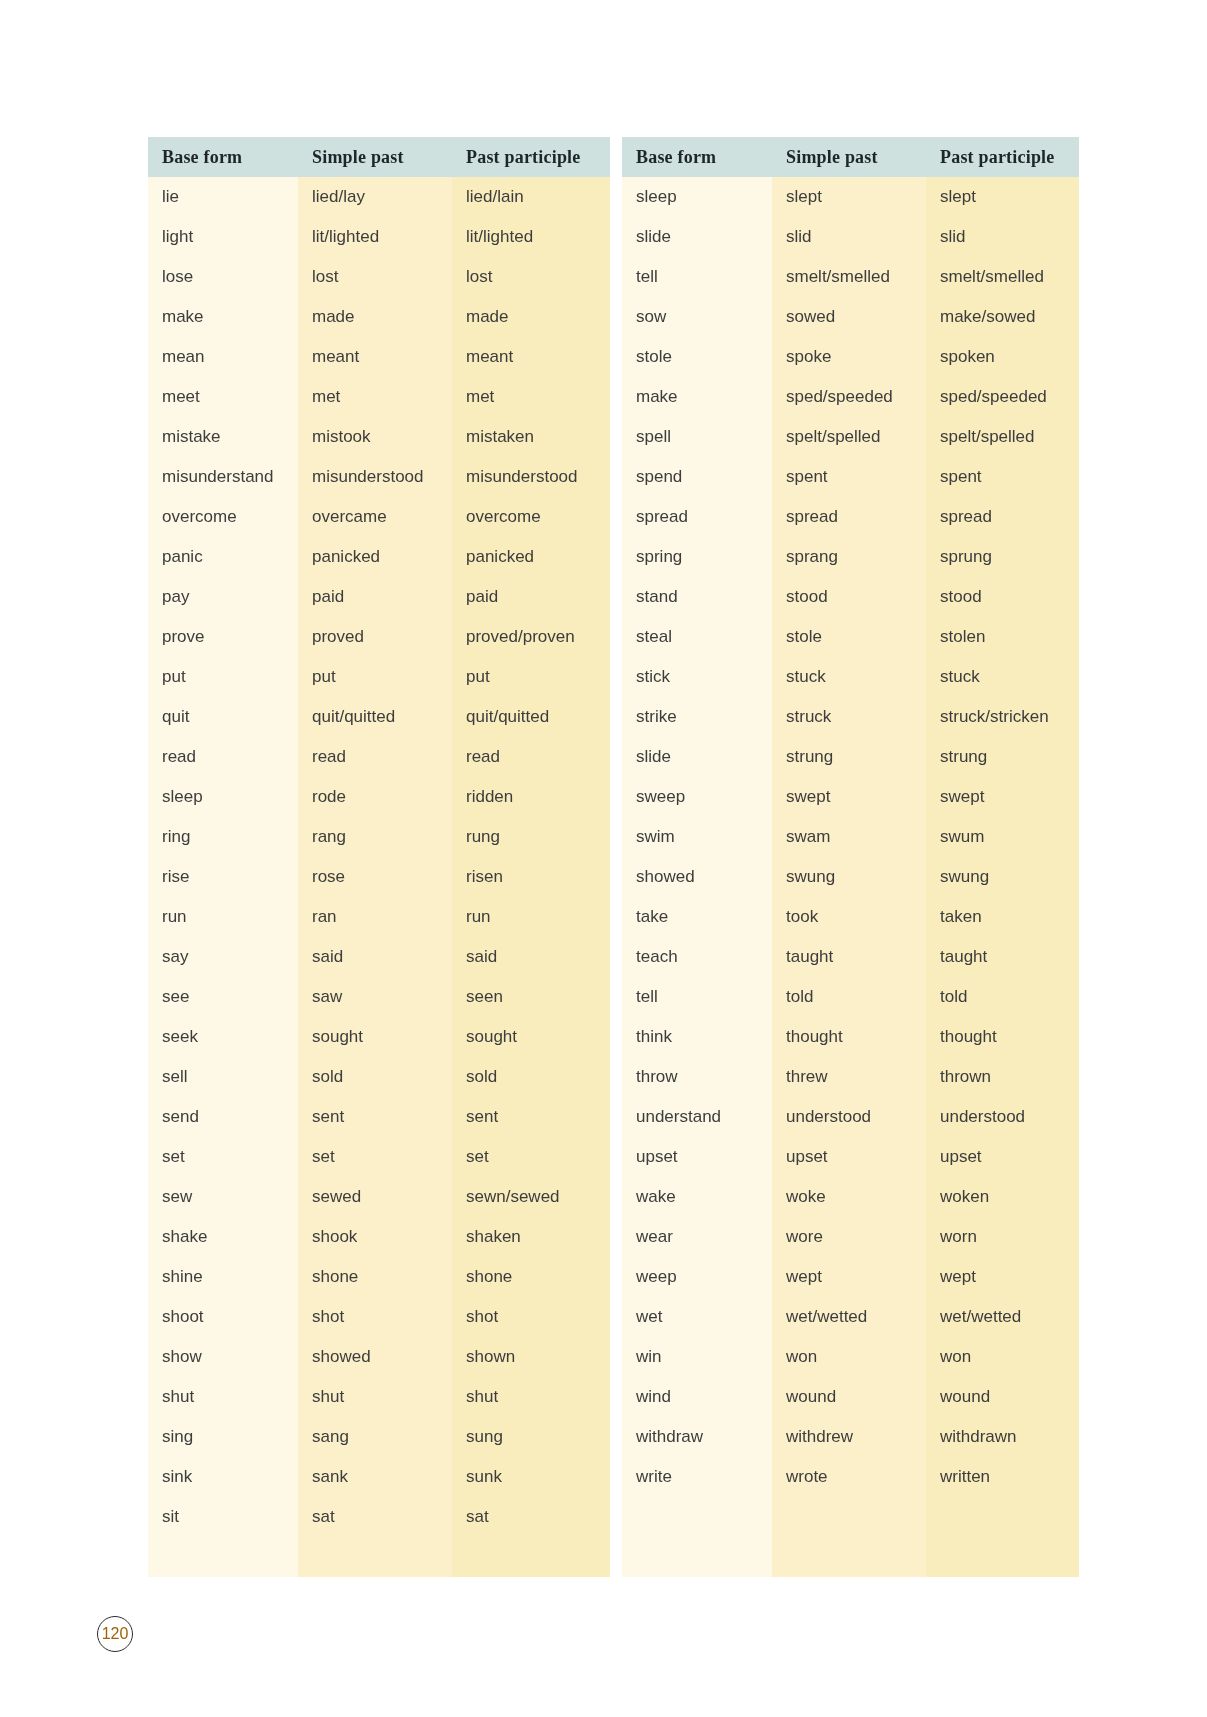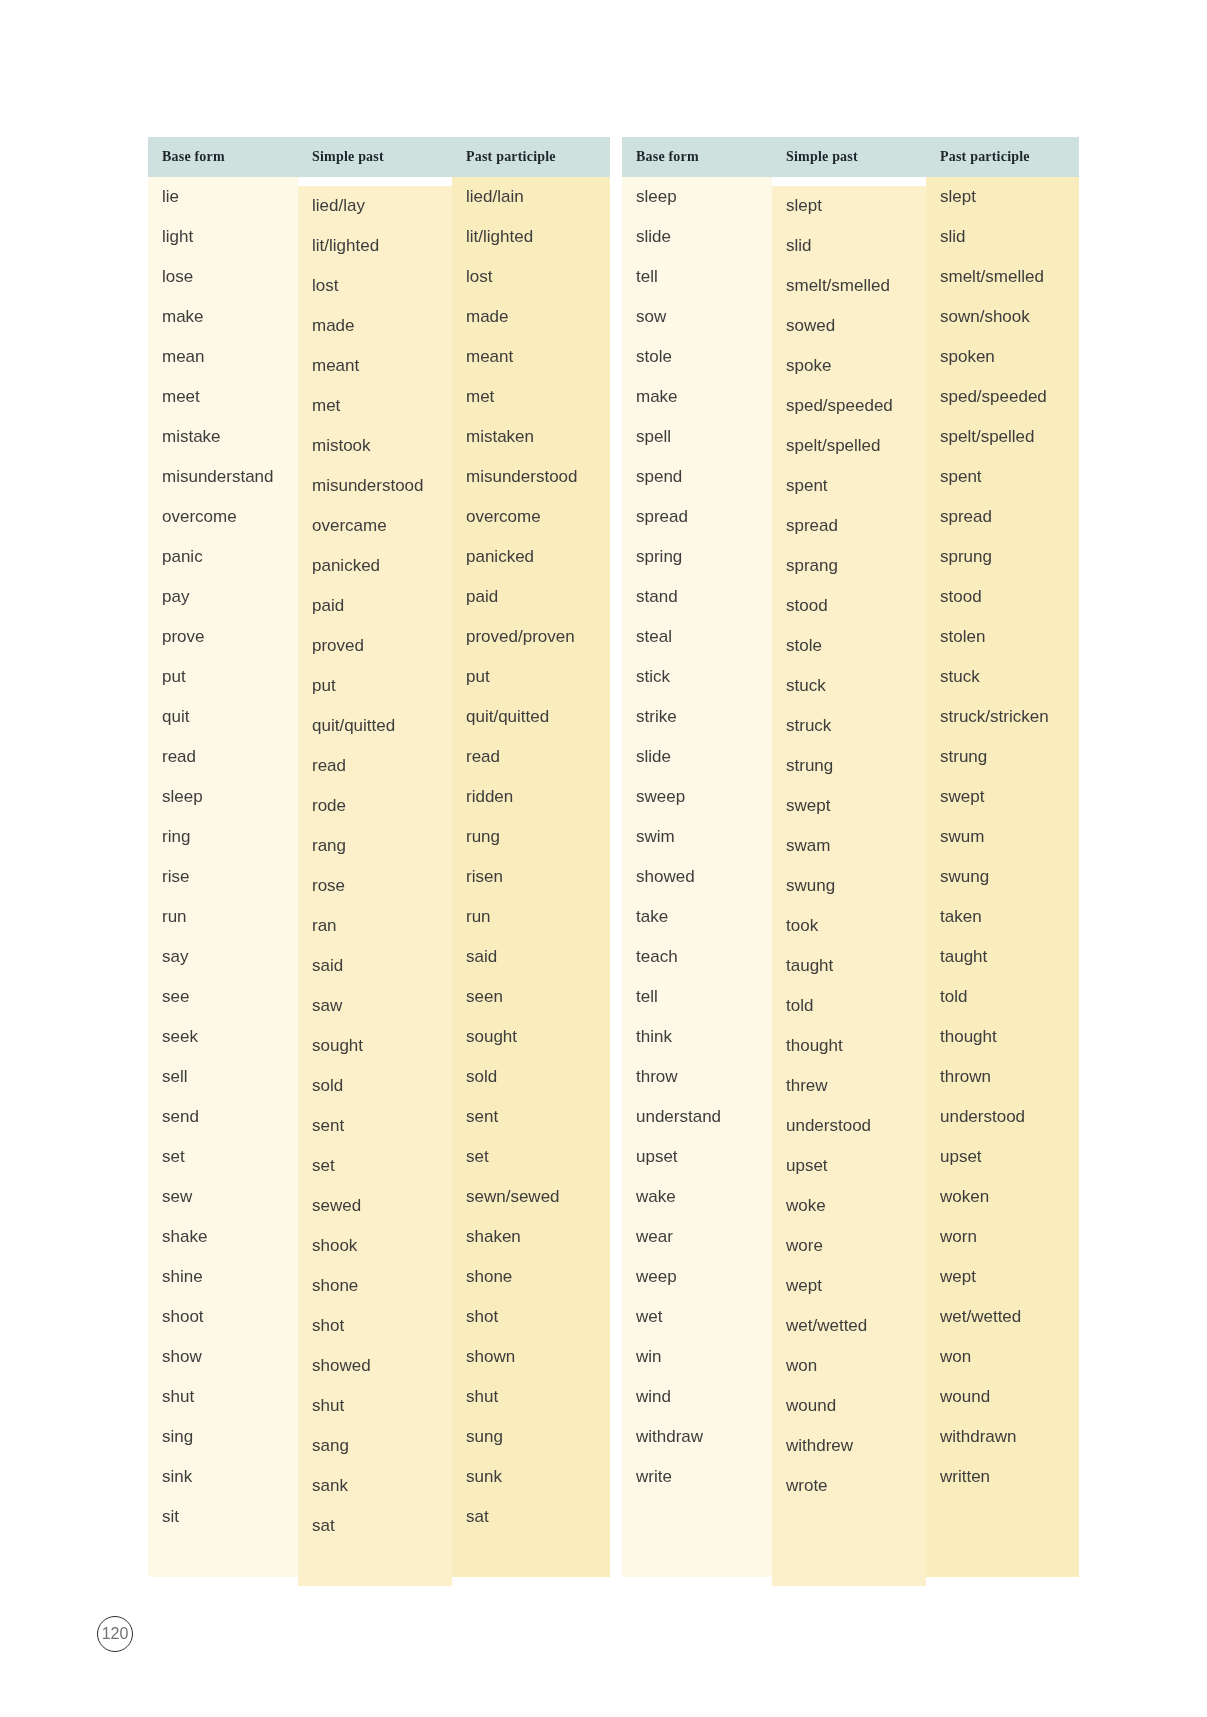--- a/index.html
+++ b/index.html
@@ -27,36 +27,36 @@
     flex: 0 0 40px;
     background: var(--header-bg, #cfe1de);
     display: grid;
   }
   .t-left  .thead, .t-left  .tbody { grid-template-columns: 150px 154px 158px; }
   .t-right .thead, .t-right .tbody { grid-template-columns: 150px 154px 153px; }
 
   .hcell {
     font-family: "Liberation Serif", serif;
     font-weight: bold;
-    font-size: 14px;
+    font-size: 18px;
     color: var(--header-text, #1f262b);
     display: flex;
     align-items: center;
     padding-left: 14px;
     letter-spacing: 0.2px;
     white-space: nowrap;
   }
 
   .tbody {
     flex: 1 1 auto;
     display: grid;
   }
   .tcol { height: 100%; }
   .tcol.col1 { background: var(--col1-bg, #fdf9e6); }
-  .tcol.col2 { background: var(--col2-bg, #fbf0c9); margin-top: 9px; }
+  .tcol.col2 { background: var(--col2-bg, #fbf0c9); }
   .tcol.col3 { background: var(--col3-bg, #f9ecbd); }
 
   .tcell {
     height: 40px;
     display: flex;
     align-items: center;
     padding-left: 14px;
     font-size: 17px;
     color: var(--body-text, #3d3d3d);
     white-space: nowrap;
@@ -68,21 +68,21 @@
     top: 1616px;
     width: 36px;
     height: 36px;
     border: 1.6px solid #2e2e2e;
     border-radius: 50%;
     box-sizing: border-box;
     display: flex;
     align-items: center;
     justify-content: center;
     font-size: 16px;
-    color: #737373;
+    color: #a16207;
   }
 </style>
 </head>
 <body>
 
 <div class="page">
 
   <div class="vtable t-left">
     <div class="thead">
         <div class="hcell">Base form</div>
@@ -275,21 +275,21 @@
           <div class="tcell">wet/wetted</div>
           <div class="tcell">won</div>
           <div class="tcell">wound</div>
           <div class="tcell">withdrew</div>
           <div class="tcell">wrote</div>
         </div>
         <div class="tcol col3">
           <div class="tcell">slept</div>
           <div class="tcell">slid</div>
           <div class="tcell">smelt/smelled</div>
-          <div class="tcell">sown/shook</div>
+          <div class="tcell">make/sowed</div>
           <div class="tcell">spoken</div>
           <div class="tcell">sped/speeded</div>
           <div class="tcell">spelt/spelled</div>
           <div class="tcell">spent</div>
           <div class="tcell">spread</div>
           <div class="tcell">sprung</div>
           <div class="tcell">stood</div>
           <div class="tcell">stolen</div>
           <div class="tcell">stuck</div>
           <div class="tcell">struck/stricken</div>

